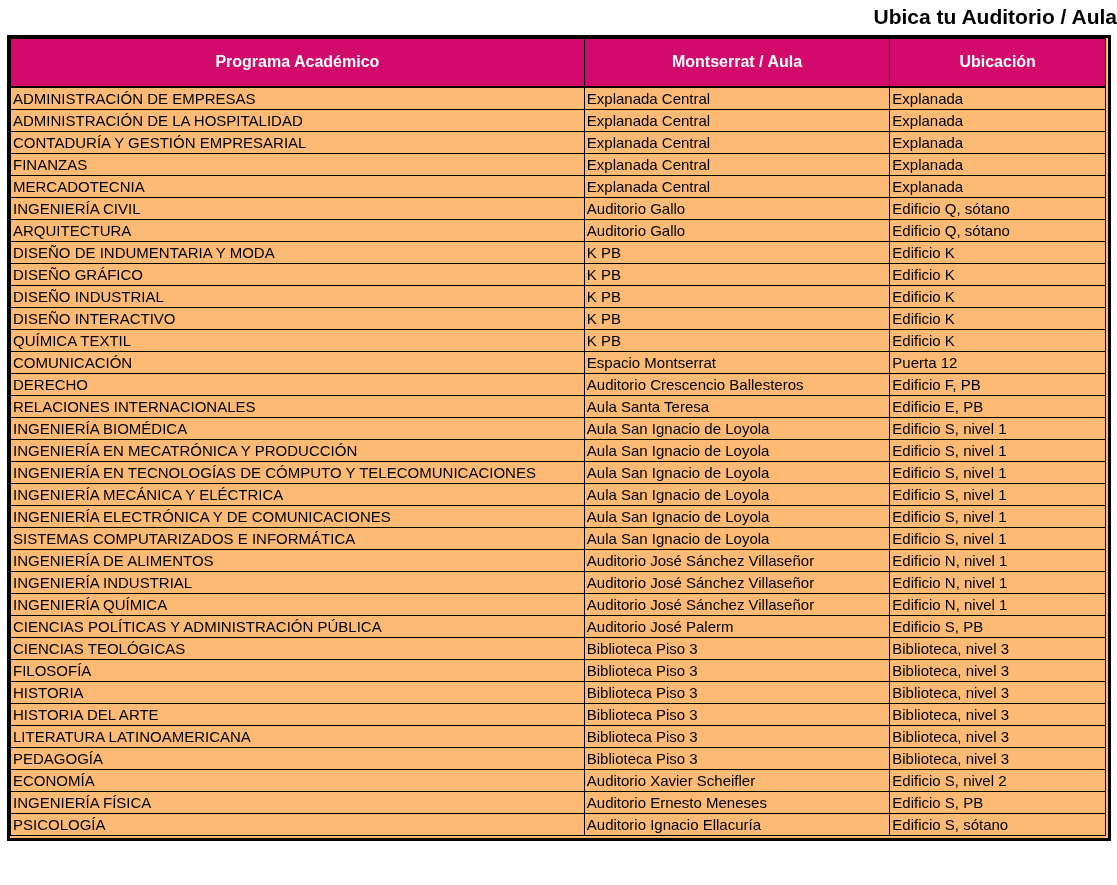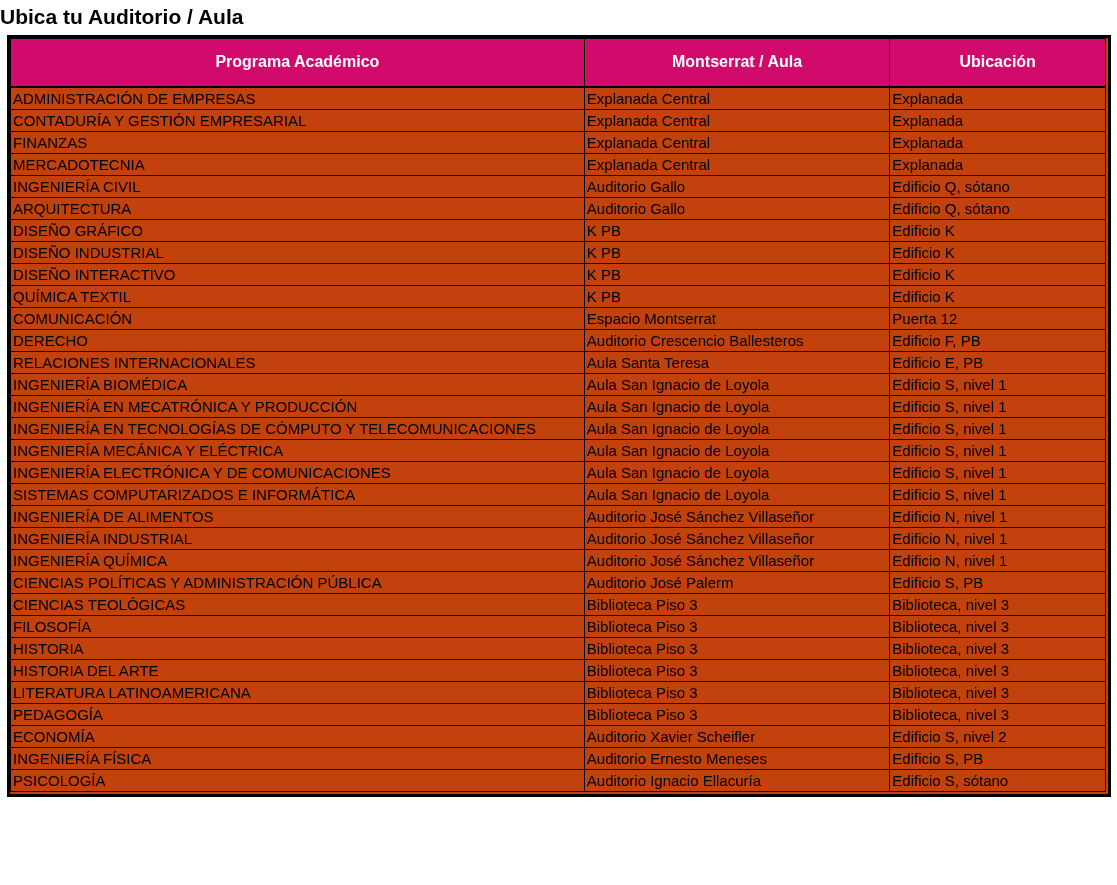--- a/index.html
+++ b/index.html
@@ -9,31 +9,31 @@
   }
   *{ box-sizing:border-box; }
   html,body{
     margin:0; padding:0;
     width:1117px; height:885px;
     background:#ffffff;
     font-family:"Liberation Sans","DejaVu Sans",sans-serif;
     color:#000;
   }
   .page-title{
-    text-align:left;
+    text-align:right;
     font-size:21px;
     font-weight:bold;
     margin:5px 0 6px 0;
     letter-spacing:0;
   }
   .table-frame{
     margin:0 6px 8px 7px;
     border:3px solid var(--border);
     padding:0 2px 2px 0;
-    background:#c2410c;
+    background:#fdba74;
   }
   table{
     width:100%;
     border-collapse:collapse;
     table-layout:fixed;
   }
   col.c1{ width:52.4%; }
   col.c2{ width:27.9%; }
   col.c3{ width:19.7%; }
   thead th{
@@ -78,20 +78,25 @@
         <th>Ubicación</th>
       </tr>
     </thead>
     <tbody>
   <tr>
     <td>ADMINISTRACIÓN DE EMPRESAS</td>
     <td>Explanada Central</td>
     <td>Explanada</td>
   </tr>
 
+  <tr>
+    <td>ADMINISTRACIÓN DE LA HOSPITALIDAD</td>
+    <td>Explanada Central</td>
+    <td>Explanada</td>
+  </tr>
 
 
   <tr>
     <td>CONTADURÍA Y GESTIÓN EMPRESARIAL</td>
     <td>Explanada Central</td>
     <td>Explanada</td>
   </tr>
 
   <tr>
     <td>FINANZAS</td>
@@ -110,20 +115,25 @@
     <td>Auditorio Gallo</td>
     <td>Edificio Q, sótano</td>
   </tr>
 
   <tr>
     <td>ARQUITECTURA</td>
     <td>Auditorio Gallo</td>
     <td>Edificio Q, sótano</td>
   </tr>
 
+  <tr>
+    <td>DISEÑO DE INDUMENTARIA Y MODA</td>
+    <td>K PB</td>
+    <td>Edificio K</td>
+  </tr>
 
   <tr>
     <td>DISEÑO GRÁFICO</td>
     <td>K PB</td>
     <td>Edificio K</td>
   </tr>
 
   <tr>
     <td>DISEÑO INDUSTRIAL</td>
     <td>K PB</td>

